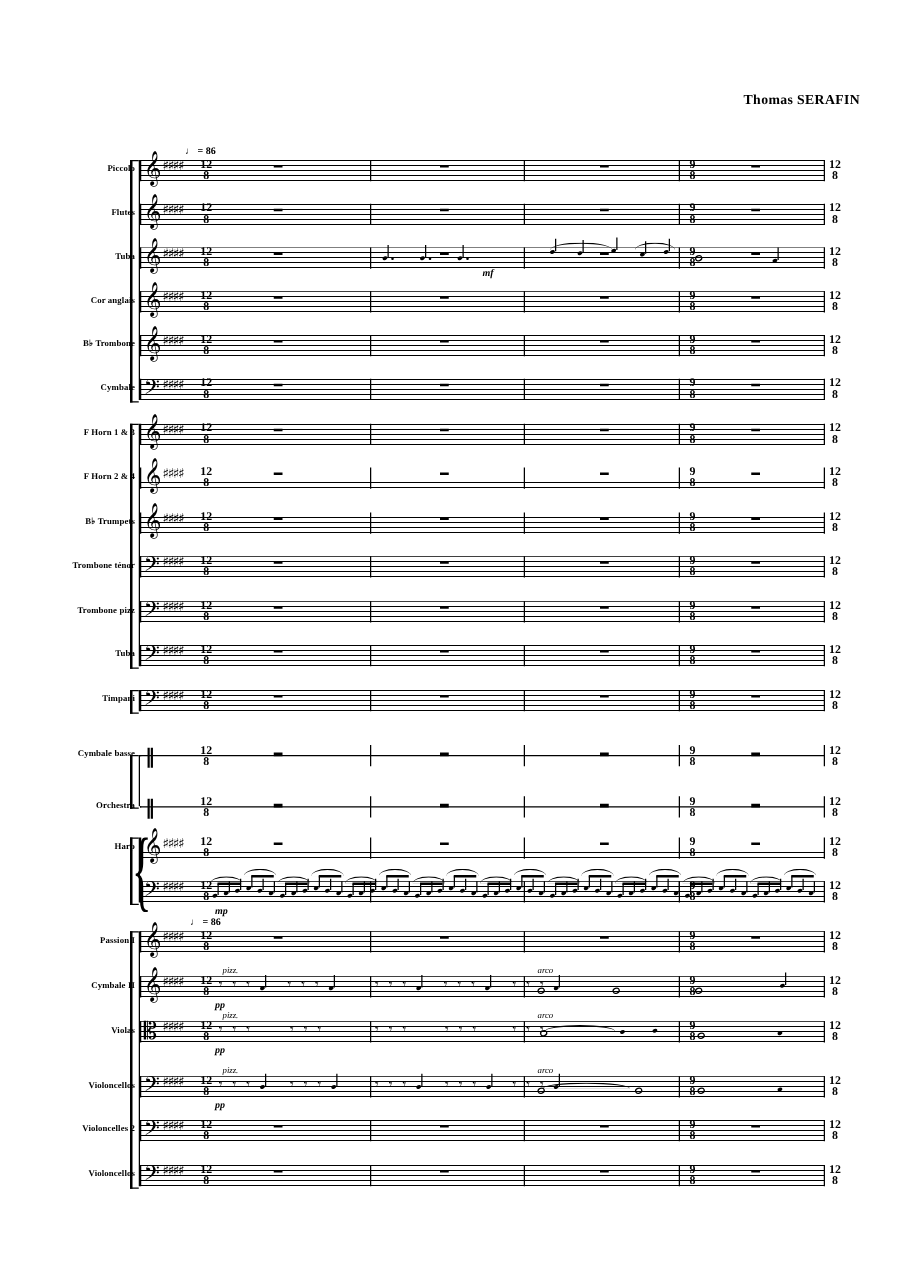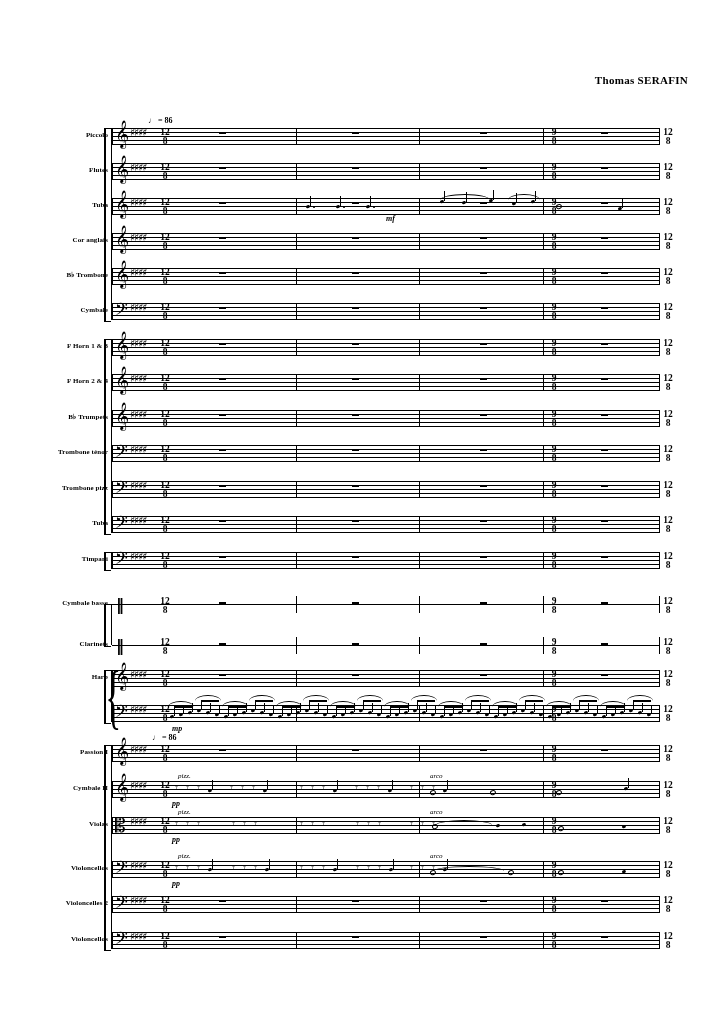--- a/index.html
+++ b/index.html
@@ -577,21 +577,21 @@
       </div>
       <div class="barline" style="left: 112px; top: 604px; height: 1px;"></div>
       <div class="barline" style="left: 296px; top: 596px; height: 17px;"></div>
       <div class="barline" style="left: 419px; top: 596px; height: 17px;"></div>
       <div class="barline" style="left: 543px; top: 596px; height: 17px;"></div>
       <div class="barline" style="left: 659px; top: 596px; height: 17px;"></div>
       <div class="mrest" style="left: 219px; top: 602px;"></div>
       <div class="mrest" style="left: 352px; top: 602px;"></div>
       <div class="mrest" style="left: 480px; top: 602px;"></div>
       <div class="mrest" style="left: 601px; top: 602px;"></div>
-      <div class="inst-label" style="top: 640px;">Clarinets</div>
+      <div class="inst-label" style="top: 640px;">Orchestra</div>
       <div class="staff1" style="top: 645px;"></div>
       <div class="glyph clef-perc" style="left: 116px; top: 638px;">‖</div>
       <div class="tsig" style="left: 158px; top: 638px;">
         <div>12</div>
         <div>8</div>
       </div>
       <div class="tsig" style="left: 547px; top: 638px;">
         <div>9</div>
         <div>8</div>
       </div>

